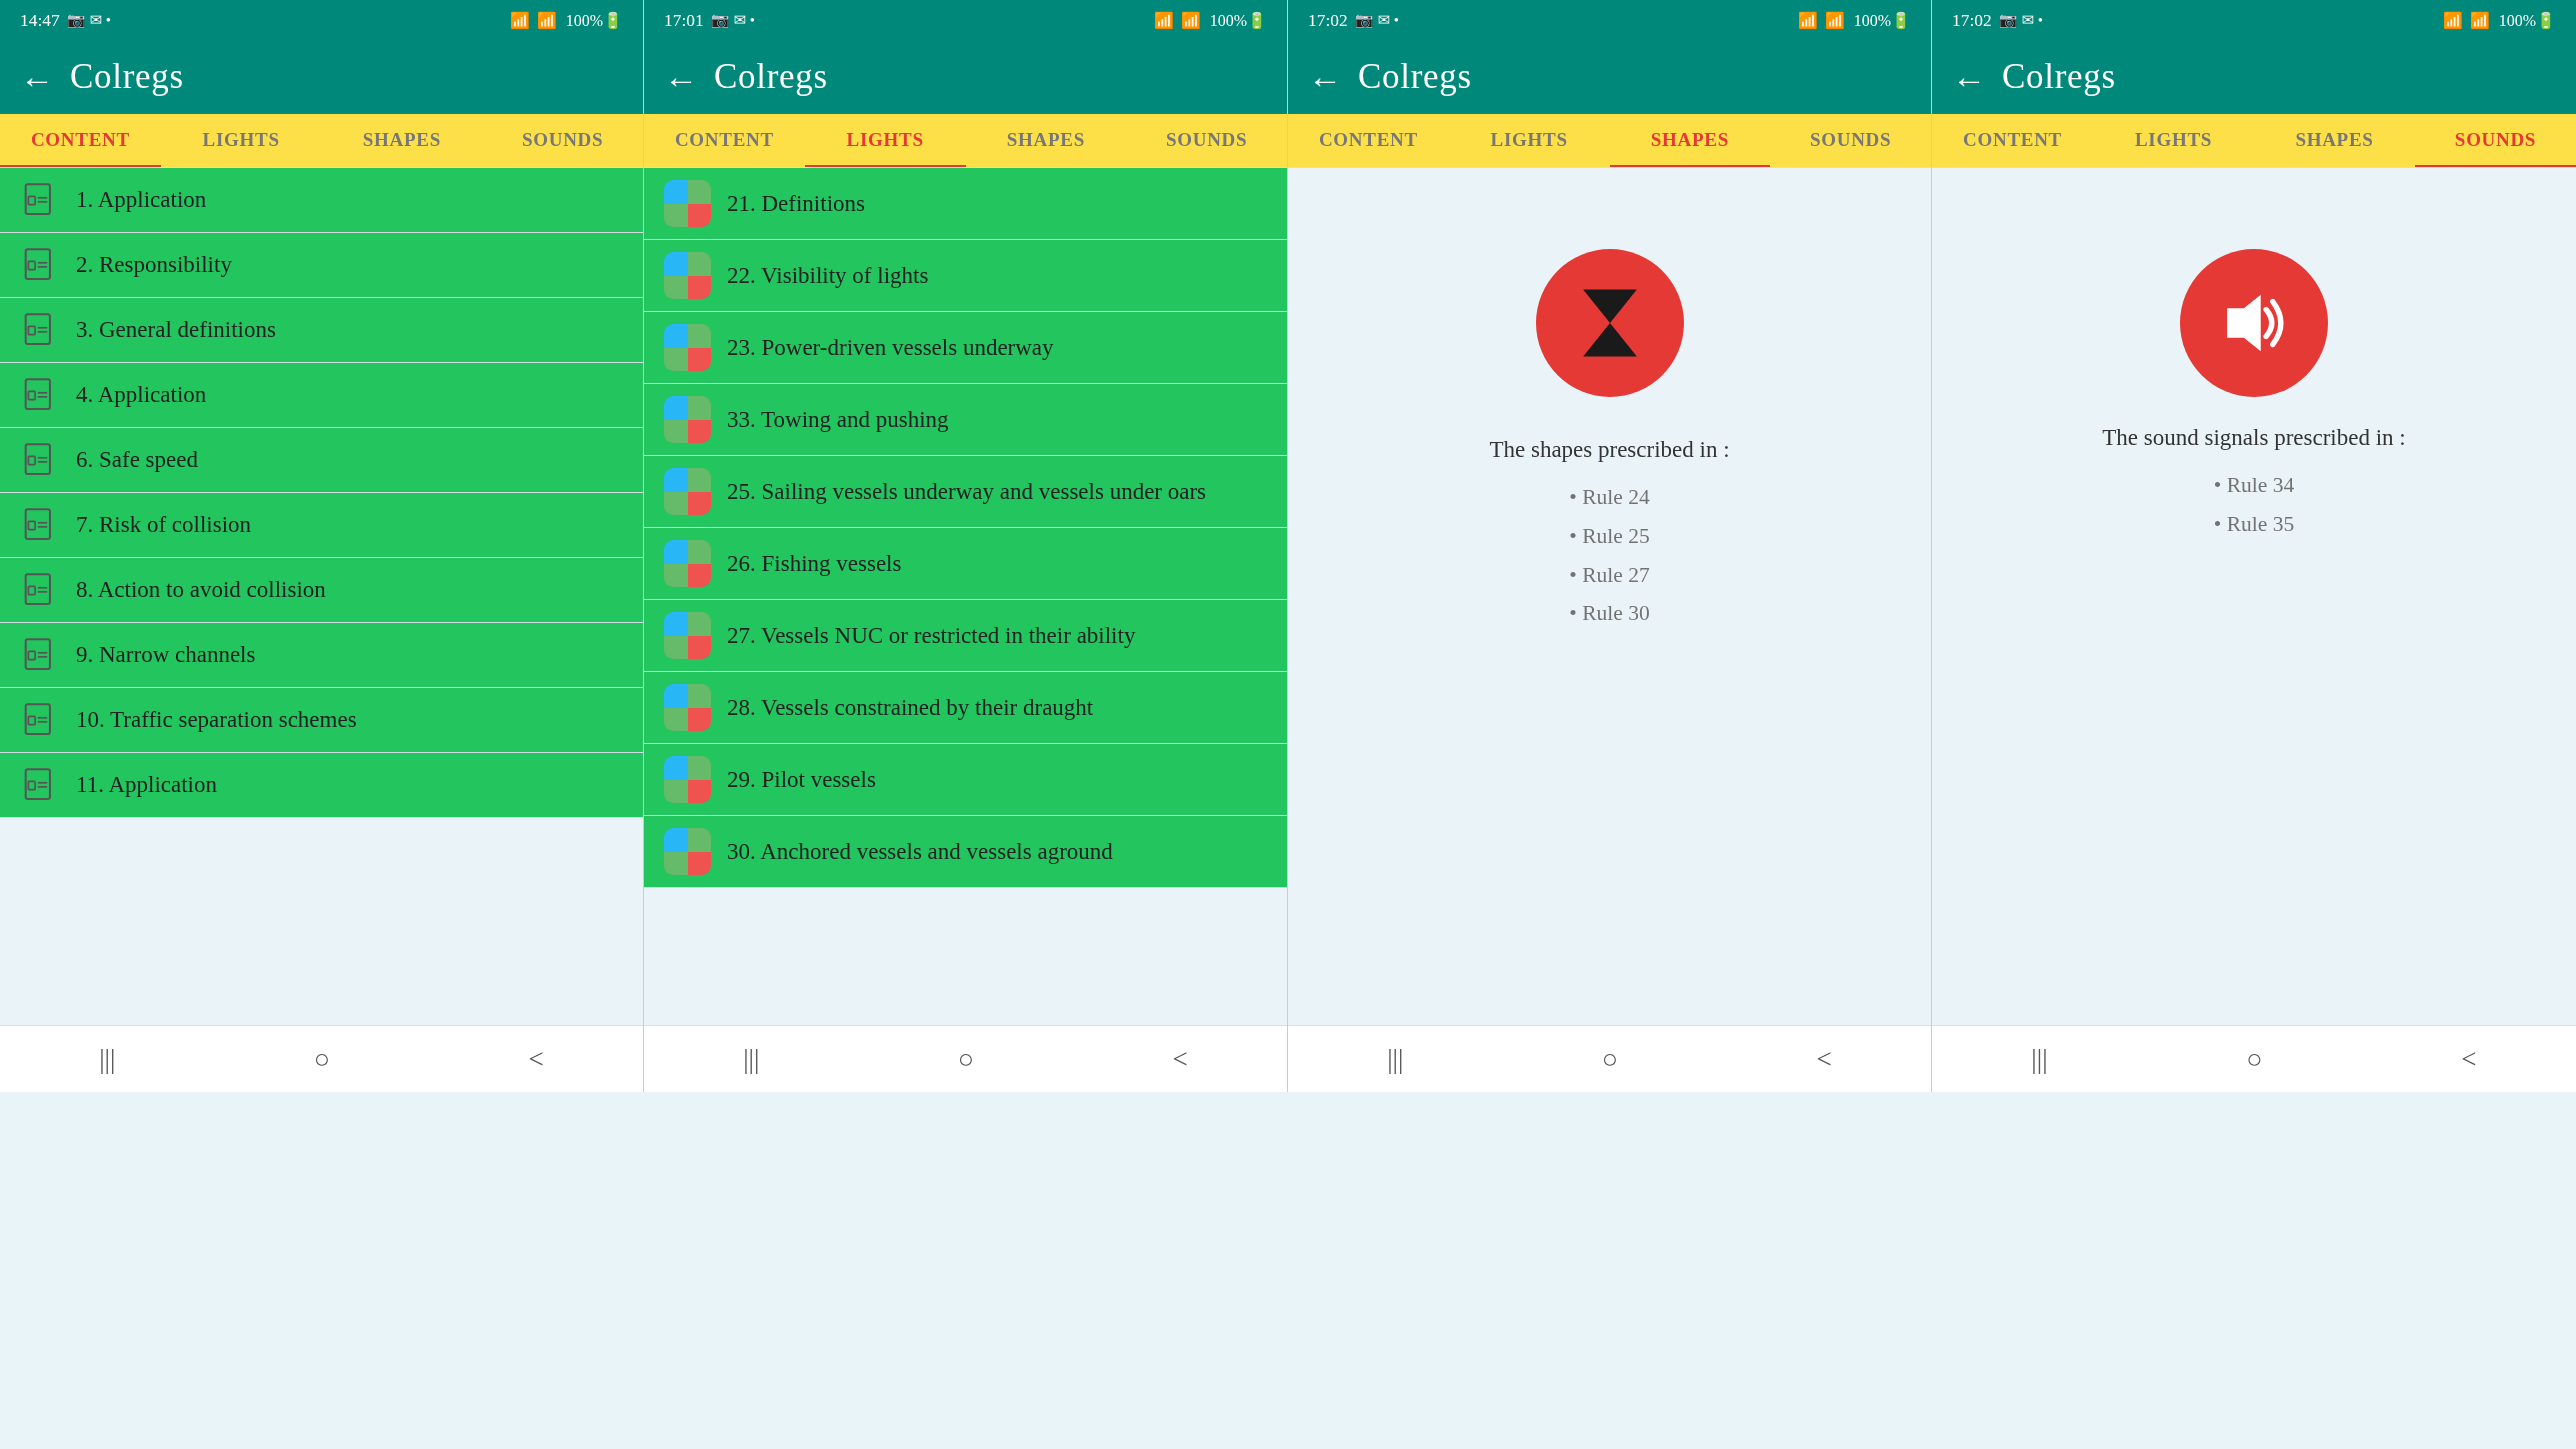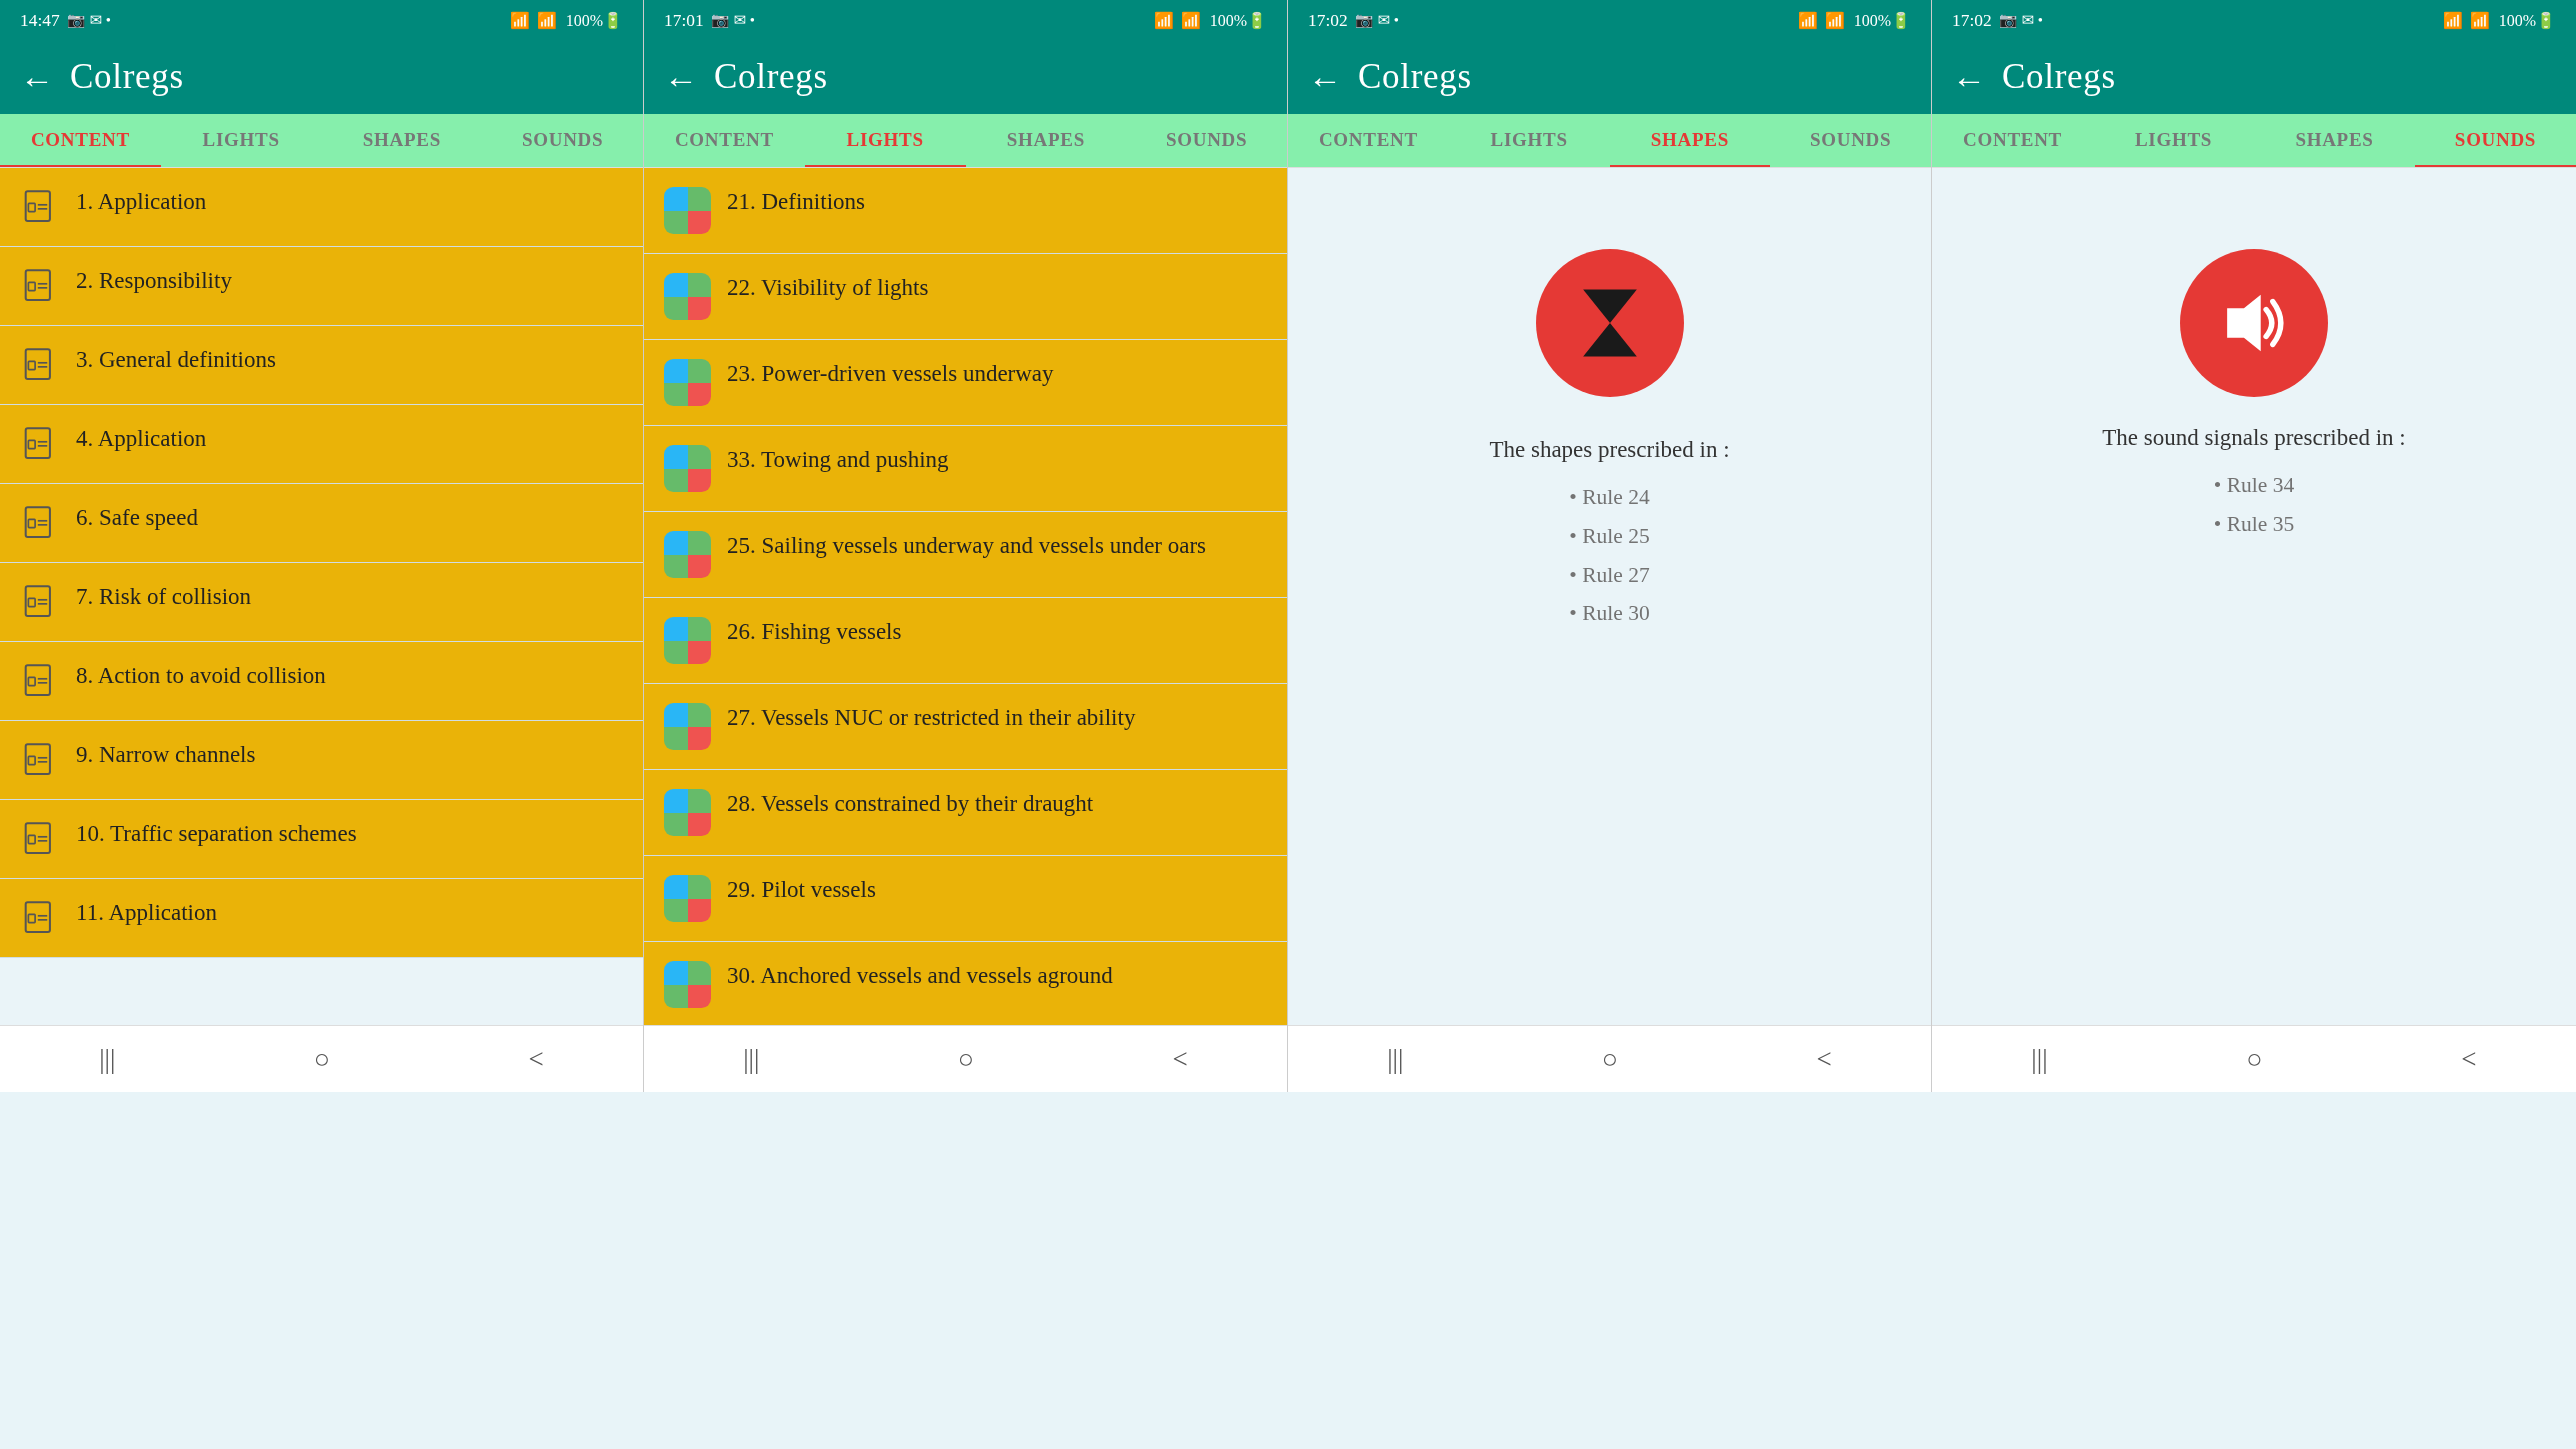--- a/index.html
+++ b/index.html
@@ -55,21 +55,21 @@
     }
     .top-bar-title {
       font-size: 35px;
       font-weight: 400;
       color: white;
       letter-spacing: 0.7px;
     }
 
     
     .tab-bar {
-      background: #86efac;
+      background: #fde047;
       height: 54px;
       display: flex;
       align-items: stretch;
       border-bottom: 0.7px solid #ddd;
     }
     .tab-item {
       flex: 1;
       display: flex;
       align-items: center;
       justify-content: center;
@@ -89,23 +89,24 @@
     
     .content-area {
       flex: 1;
       overflow-y: auto;
       background: #eaf4f8;
     }
 
     
     .list-item {
       display: flex;
-      padding: 19px 20px;
+      align-items: center;
+      padding: 12px 20px;
       border-bottom: 0.7px solid #d0dde3;
-      background: #eab308;
+      background: #22c55e;
       gap: 16px;
       cursor: pointer;
     }
 
     .doc-icon {
       width: 40px;
       height: 40px;
       flex-shrink: 0;
       display: flex;
       align-items: center;

